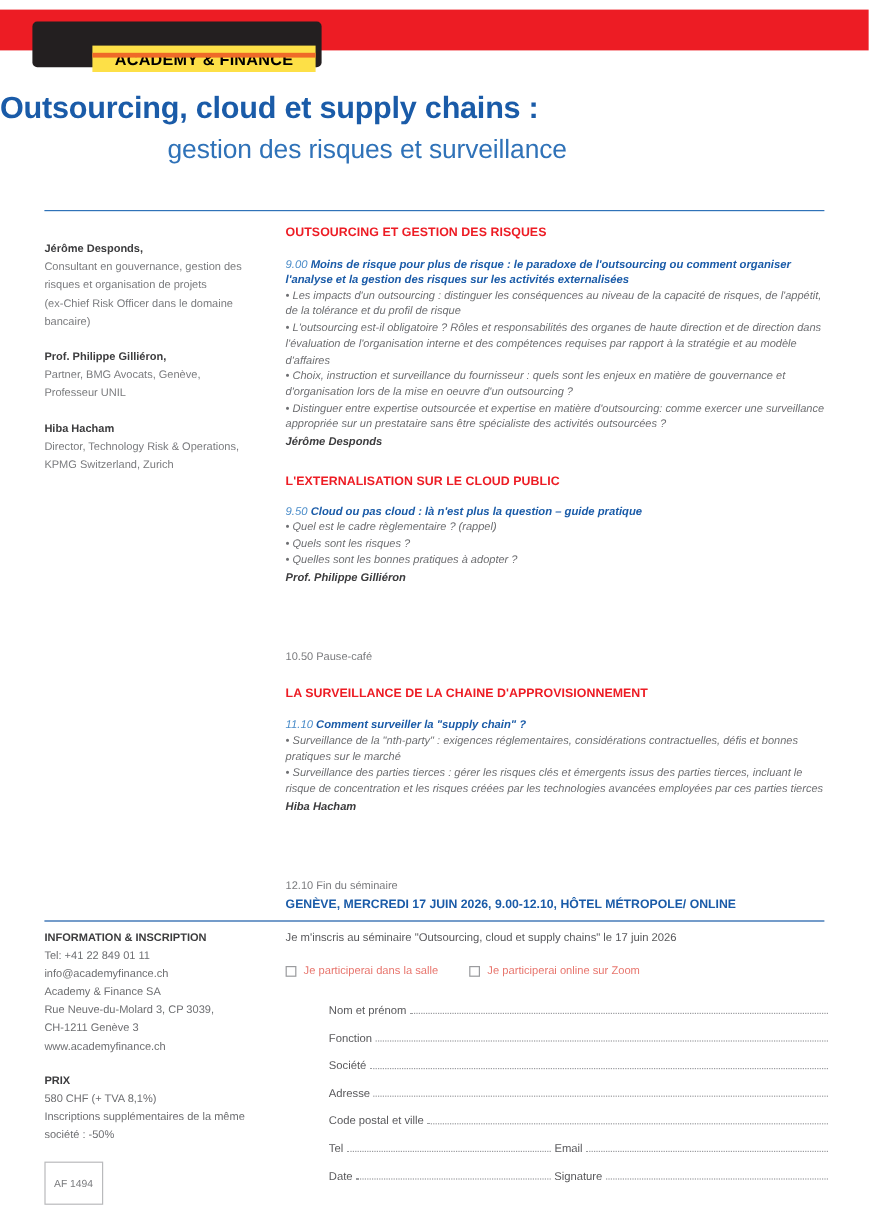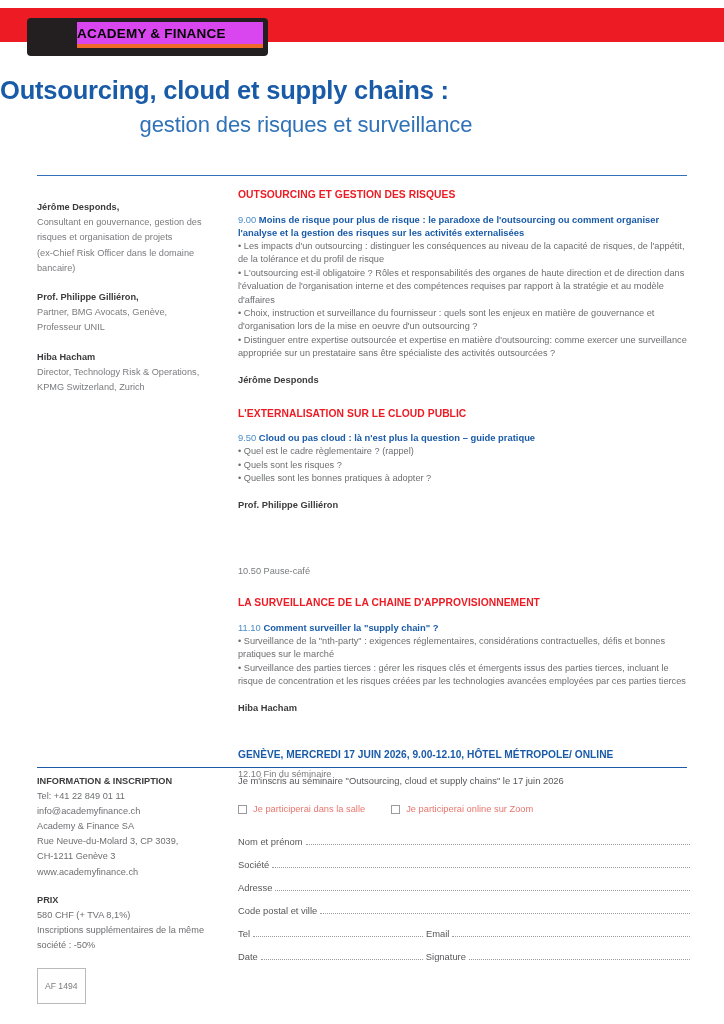--- a/index.html
+++ b/index.html
@@ -19,24 +19,24 @@
     width: 724px; height: 34px;
     background: #ed1c24;
   }
   .logo-box {
     position: absolute; left: 27px; top: 18px;
     width: 241px; height: 38px;
     background: #231f20;
     border-radius: 4px;
   }
   .logo-inner {
-    position: absolute; left: 50px; top: 4px;
+    position: absolute; left: 50px; top: 20px;
     width: 186px; height: 22px;
-    background: #d946ef;
-    display: flex; align-items: center; justify-content: flex-start;
+    background: #fde047;
+    display: flex; align-items: center; justify-content: center;
   }
   .logo-text {
     font-size: 13.5px; font-weight: 700;
     letter-spacing: 0.2px; color: #000; white-space: nowrap;
   }
   .logo-underline {
     position: absolute; left: 50px; top: 26px;
     width: 186px; height: 3.5px;
     background: #ef6a28;
   }
@@ -77,32 +77,32 @@
 
   .speaker { margin-bottom: 14px; }
   .speaker-name { font-weight: 700; color: #3c3c3e; }
   .speaker-line { color: #7a7b7e; }
 
   
   .sec-head {
     color: #ed1c24; font-weight: 700; font-size: 10.3px;
     letter-spacing: 0.05px; margin-bottom: 11px;
   }
-  .talk { margin-bottom: 2px; }
+  .talk { margin-bottom: 2px; font-style: italic; }
   .talk-title {
     font-size: 9.4px; line-height: 13.2px; margin-bottom: 1px;
   }
   .talk-time { color: #4a8cc9; font-weight: 400; }
   .talk-name { color: #1a5ba8; font-weight: 700; }
   .bullet {
     font-size: 9.2px; line-height: 13.4px; color: #6d6e71;
   }
   .presenter {
     font-size: 9.3px; font-weight: 700; color: #3c3c3e;
-    line-height: 14px; margin-top: 12px;
+    line-height: 14px; margin-top: 0px;
   }
   .break-line {
     font-size: 9.2px; color: #7a7b7e; line-height: 13.4px; margin-top: 36px;
   }
   .sec-gap { height: 18px; }
   .sm-gap { height: 15px; }
 
   
   .geneva {
     position: absolute; left: 238px; top: 749px; width: 452px;
@@ -124,21 +124,21 @@
   }
   .reg-line { font-size: 9.4px; color: #58585b; line-height: 14px; }
   .checks { margin-top: 16px; display: flex; align-items: center; }
   .cbox {
     width: 9px; height: 9px; border: 1px solid #9a9b9e;
     display: inline-block; margin-right: 6px; background: #fff;
   }
   .clabel { font-size: 9.3px; color: #e8766e; }
   .cgap { width: 26px; }
 
-  .fields { margin-top: 22px; }
+  .fields { margin-top: 22px; margin-left: 36px; }
   .frow {
     display: flex; align-items: baseline;
     font-size: 9.4px; color: #58585b;
     margin-bottom: 11.5px; white-space: nowrap;
   }
   .flabel { flex: 0 0 auto; }
   .fdots {
     flex: 1 1 auto; overflow: hidden;
     border-bottom: 1.1px dotted #9a9b9e;
     margin: 0 0 2.5px 3px; height: 1px;
@@ -268,20 +268,24 @@
       <span class="cbox"></span>
       <span class="clabel">Je participerai online sur Zoom</span>
     </div>
 
     <div class="fields">
       <div class="frow">
         <span class="flabel">Nom et prénom</span>
         <span class="fdots"></span>
       </div>
       <div class="frow">
+        <span class="flabel">Fonction</span>
+        <span class="fdots"></span>
+      </div>
+      <div class="frow">
         <span class="flabel">Société</span>
         <span class="fdots"></span>
       </div>
       <div class="frow">
         <span class="flabel">Adresse</span>
         <span class="fdots"></span>
       </div>
       <div class="frow">
         <span class="flabel">Code postal et ville</span>
         <span class="fdots"></span>

